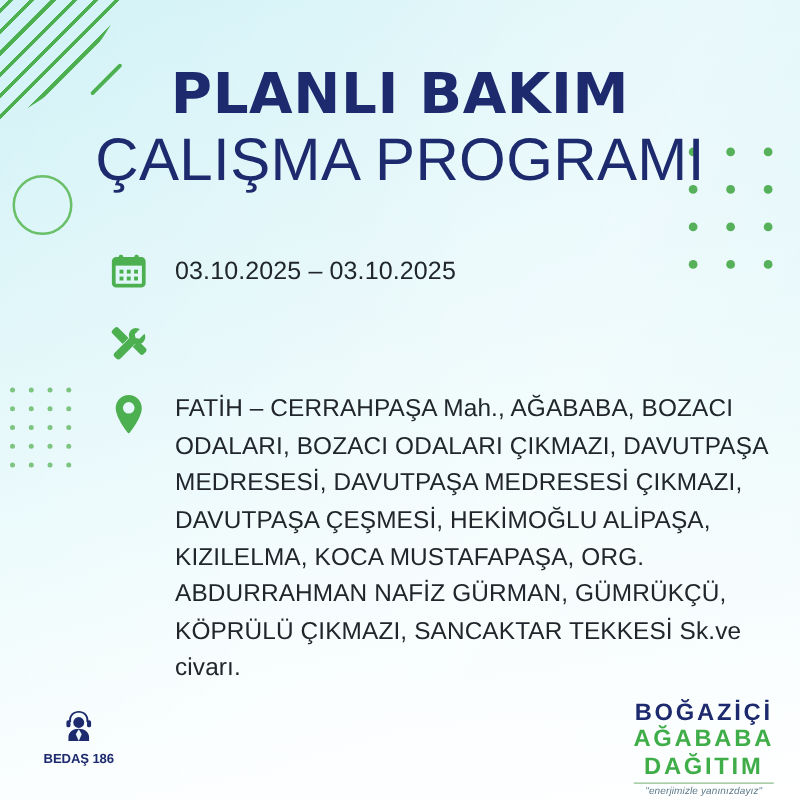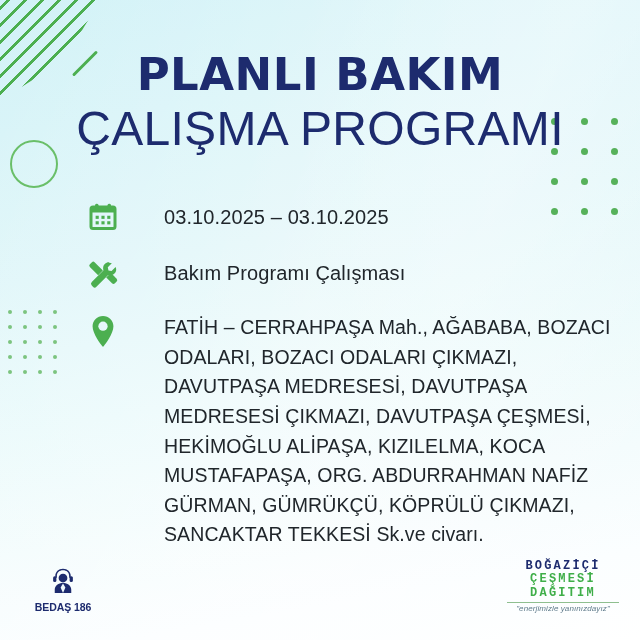--- a/index.html
+++ b/index.html
@@ -153,21 +153,20 @@
   .info-list {
     position: absolute;
     left: 86px;
     top: 200px;
     width: 540px;
   }
   .info-row {
     display: flex;
     align-items: flex-start;
     margin-bottom: 22px;
-    gap: 24px;
   }
   .info-row .ico {
     flex: 0 0 34px;
     width: 34px;
     height: 34px;
     display: flex;
     align-items: center;
     justify-content: center;
   }
   .info-row .txt {
@@ -225,23 +224,23 @@
   }
 
   .brand {
     position: absolute;
     right: 12px;
     top: 6px;
     width: 130px;
     text-align: center;
   }
   .brand-l1, .brand-l2, .brand-l3 {
-    font-family: Liberation Mono, monospace;
+    font-family: Liberation Sans, sans-serif;
     font-weight: 800;
-    font-size: 12px;
+    font-size: 19px;
     letter-spacing: 2.2px;
     line-height: 1.12;
   }
   .brand-l1 { color: #1d2b6e; }
   .brand-l2 { color: #3fae49; }
   .brand-l3 { color: #3fae49; }
   .brand-rule {
     width: 112px;
     height: 1px;
     background: #8fbf8f;
@@ -335,21 +334,20 @@
         <svg width="31" height="31" viewBox="0 0 24 24" aria-hidden="true">
           <g fill="#4caf50">
             <path d="M16.2 2.6c-2.5 0-4.5 2-4.5 4.5 0 .6.12 1.18.33 1.7l-9.1 9.1a1.9 1.9 0 0 0 0 2.7l.9.9a1.9 1.9 0 0 0 2.7 0l9.1-9.1c.52.2 1.1.32 1.7.32 2.5 0 4.5-2 4.5-4.5 0-.72-.17-1.4-.47-2l-3.13 3.13-2.4-.5-.5-2.4 3.13-3.13c-.6-.3-1.28-.47-2-.47z"></path>
             <path d="M3.3 2.5 1.7 4.1a1.5 1.5 0 0 0 0 2.12l8.2 8.2 2.6-2.6-8.2-8.2a1.5 1.5 0 0 0-1-.42z" opacity="0"></path>
             <path d="M2.4 3.5 4.6 1.3l6.2 6.2-2.2 2.2z" opacity="0"></path>
             <path d="M3.05 2.45 1.45 4.05a1.45 1.45 0 0 0 0 2.05l6.4 6.4 3.65-3.65-6.4-6.4a1.45 1.45 0 0 0-2.05 0z"></path>
             <path d="M14.1 14.25l3.55-3.55 4.5 4.5a1.6 1.6 0 0 1 0 2.26l-1.3 1.3a1.6 1.6 0 0 1-2.26 0z"></path>
           </g>
         </svg>
       </div>
-      <div class="txt">Bakım Programı Çalışması</div>
     </div>
 
     <div class="info-row" id="row-address">
       <div class="ico">
         <svg width="28" height="34" viewBox="0 0 24 30" aria-hidden="true">
           <path d="M12 0.8C6.9 0.8 2.8 4.9 2.8 10c0 6.6 7.5 16.2 8.5 17.5.35.45 1.05.45 1.4 0 1-1.3 8.5-10.9 8.5-17.5 0-5.1-4.1-9.2-9.2-9.2z" fill="#4caf50"></path>
           <circle cx="12" cy="9.9" r="4.1" fill="#e6f8fb"></circle>
         </svg>
       </div>
       <div class="txt">FATİH – CERRAHPAŞA Mah., AĞABABA, BOZACI ODALARI, BOZACI ODALARI ÇIKMAZI, DAVUTPAŞA MEDRESESİ, DAVUTPAŞA MEDRESESİ ÇIKMAZI, DAVUTPAŞA ÇEŞMESİ, HEKİMOĞLU ALİPAŞA, KIZILELMA, KOCA MUSTAFAPAŞA, ORG. ABDURRAHMAN NAFİZ GÜRMAN, GÜMRÜKÇÜ, KÖPRÜLÜ ÇIKMAZI, SANCAKTAR TEKKESİ Sk.ve civarı.</div>
@@ -390,21 +388,21 @@
           </svg>
         </div>
         <div class="f-label">bedas.com.tr</div>
       </div>
 
 
     </div>
 
     <div class="brand">
       <div class="brand-l1">BOĞAZİÇİ</div>
-      <div class="brand-l2">ÇEŞMESİ</div>
+      <div class="brand-l2">AĞABABA</div>
       <div class="brand-l3">DAĞITIM</div>
       <div class="brand-rule"></div>
       <div class="brand-tag">"enerjimizle yanınızdayız"</div>
     </div>
 
   </div>
 
 </div>
 
 </body></html>

